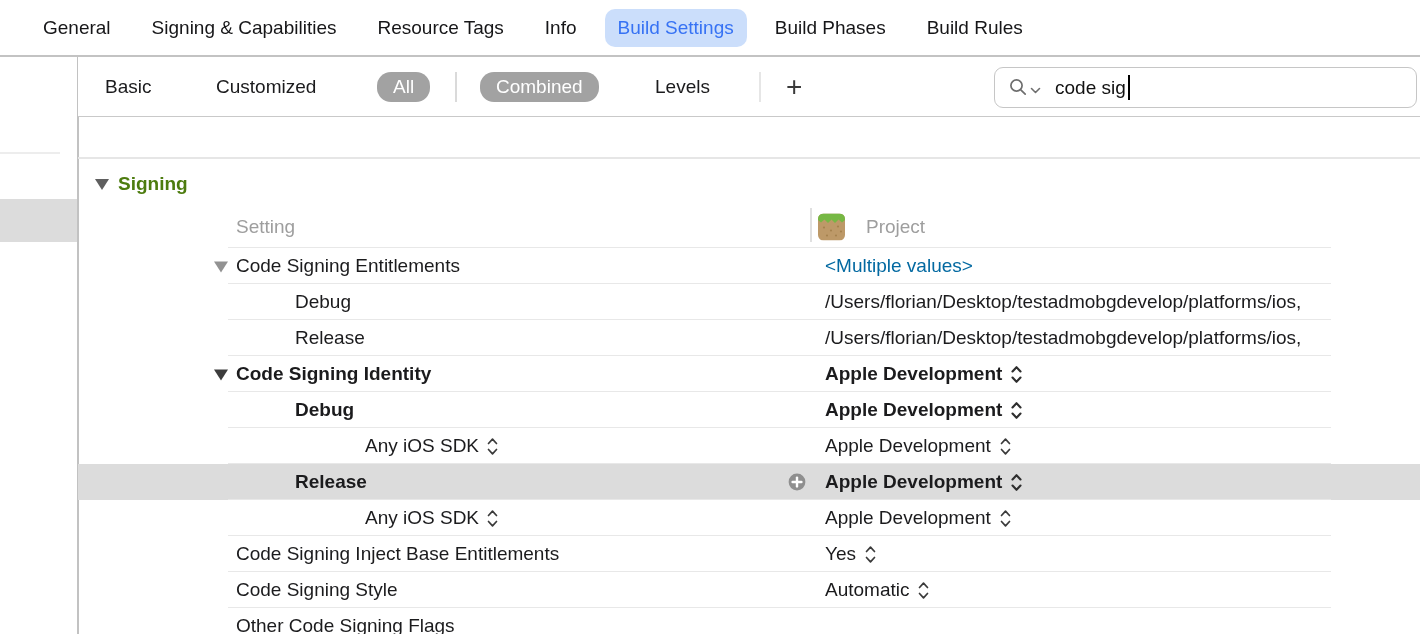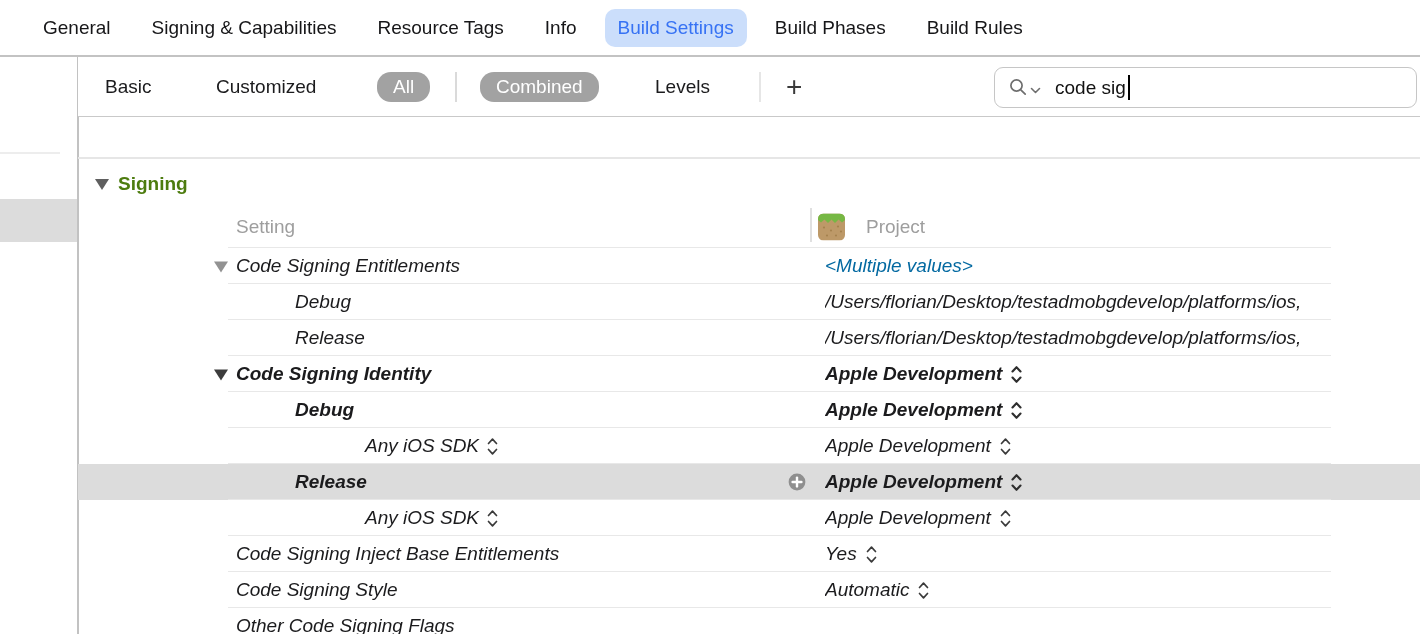--- a/index.html
+++ b/index.html
@@ -61,21 +61,21 @@
   
   .colheader { position:absolute; left:78px; right:0; top:206px; height:42px; }
   .colheader .h { position:absolute; top:50%; transform:translateY(-50%); font-size:19px; color:#9e9e9e; white-space:nowrap; }
   .h-setting { left:158px; }
   .col-vline { position:absolute; left:732px; top:2px; height:34px; width:1.5px; background:#e0e0e0; }
   .proj-icon { position:absolute; left:740px; top:50%; transform:translateY(-50%); }
   .h-project { left:776px;margin-left:12px; }
   
   .rows { position:absolute; left:78px; right:0; top:248px; }
   .rows-topline { position:absolute; left:150px; right:89px; top:-1.5px; height:1.5px; background:#e8e8e8; }
-  .row { position:relative; height:36px;font-style:italic; }
+  .row { position:relative; height:36px; }
   .row::after { content:""; position:absolute; left:150px; right:89px; bottom:0; height:1.5px; background:#e8e8e8; }
   .row.sel { background:#dcdcdc; }
   .row .rtri { position:absolute; left:136px; top:50%; transform:translateY(-42%); }
   .lab { position:absolute; top:50%; transform:translateY(-50%); font-size:19px; white-space:nowrap; display:flex; align-items:center; gap:8px; }
   .i1 { left:158px; } .i2 { left:217px; } .i3 { left:287px;text-align:center; }
   .val { position:absolute; left:747px; right:0; top:50%; transform:translateY(-50%); font-size:19px; white-space:nowrap; display:flex; align-items:center; gap:9px; overflow:hidden; }
   .b { font-weight:700;text-align:right; }
   .graytxt { color:#0369a1; }
   .plusbadge { position:absolute; left:710px; top:50%; transform:translateY(-50%); line-height:0; }
   .stepper { flex:0 0 auto; margin-top:1px; }

